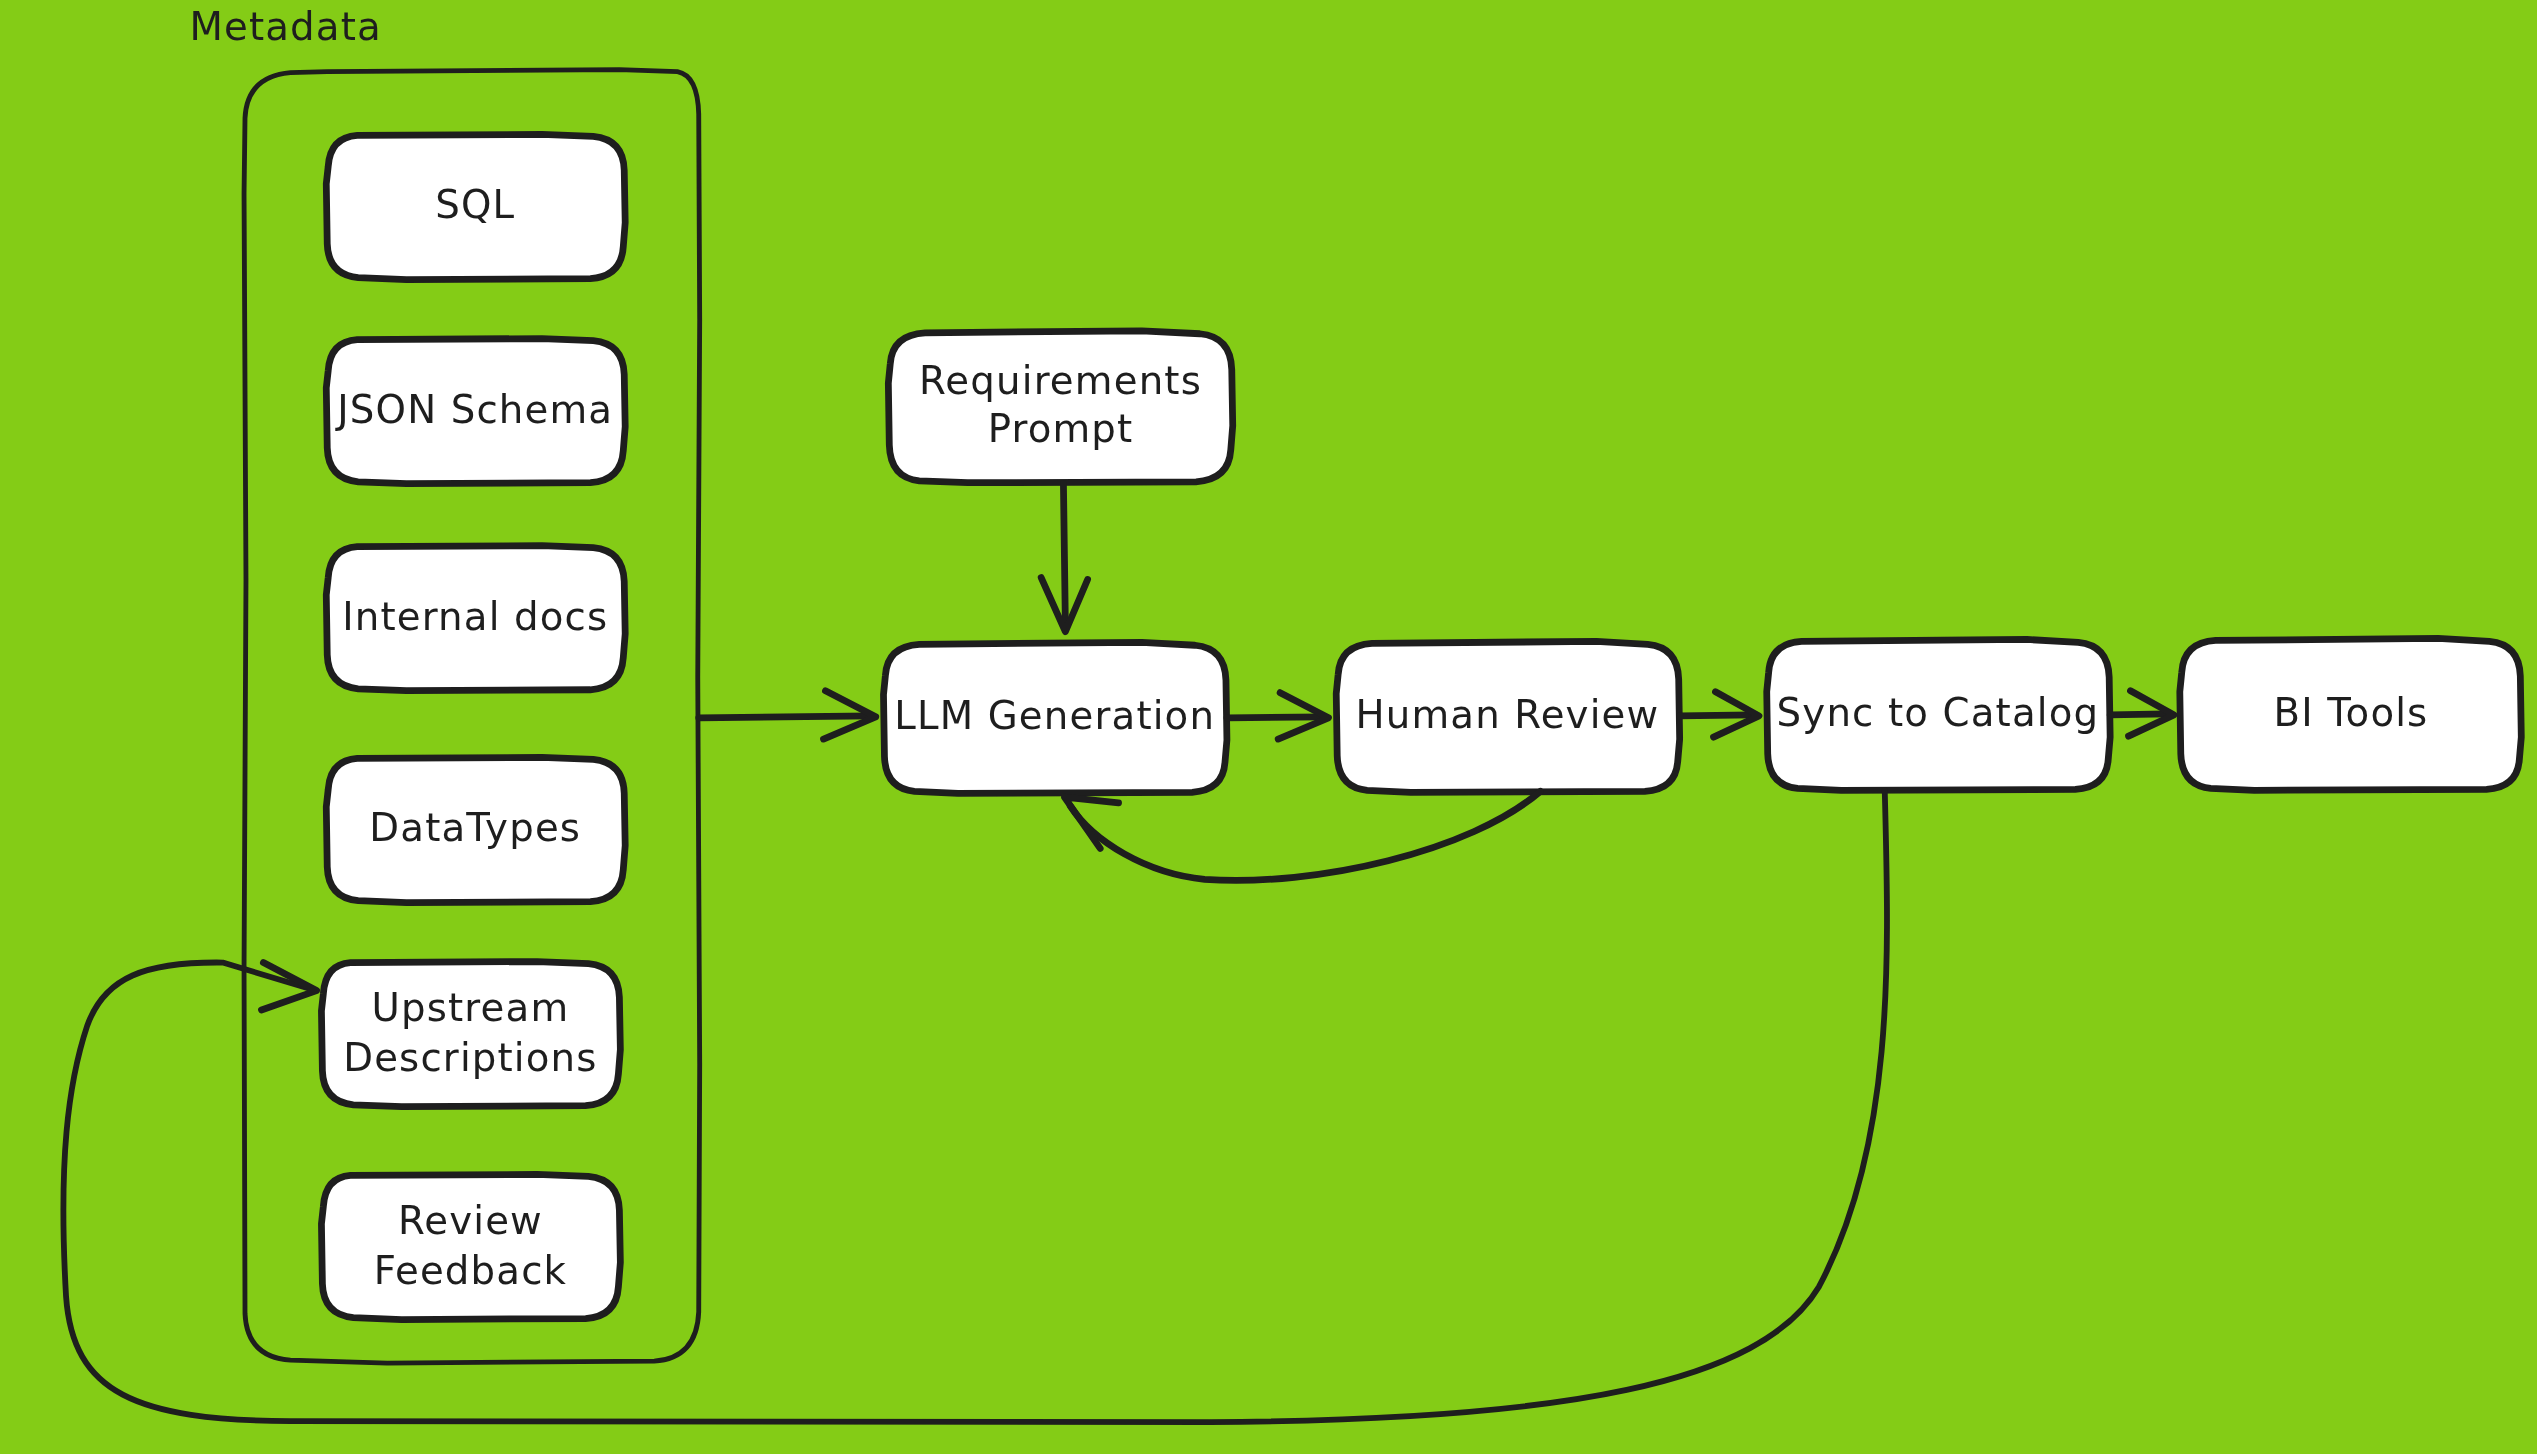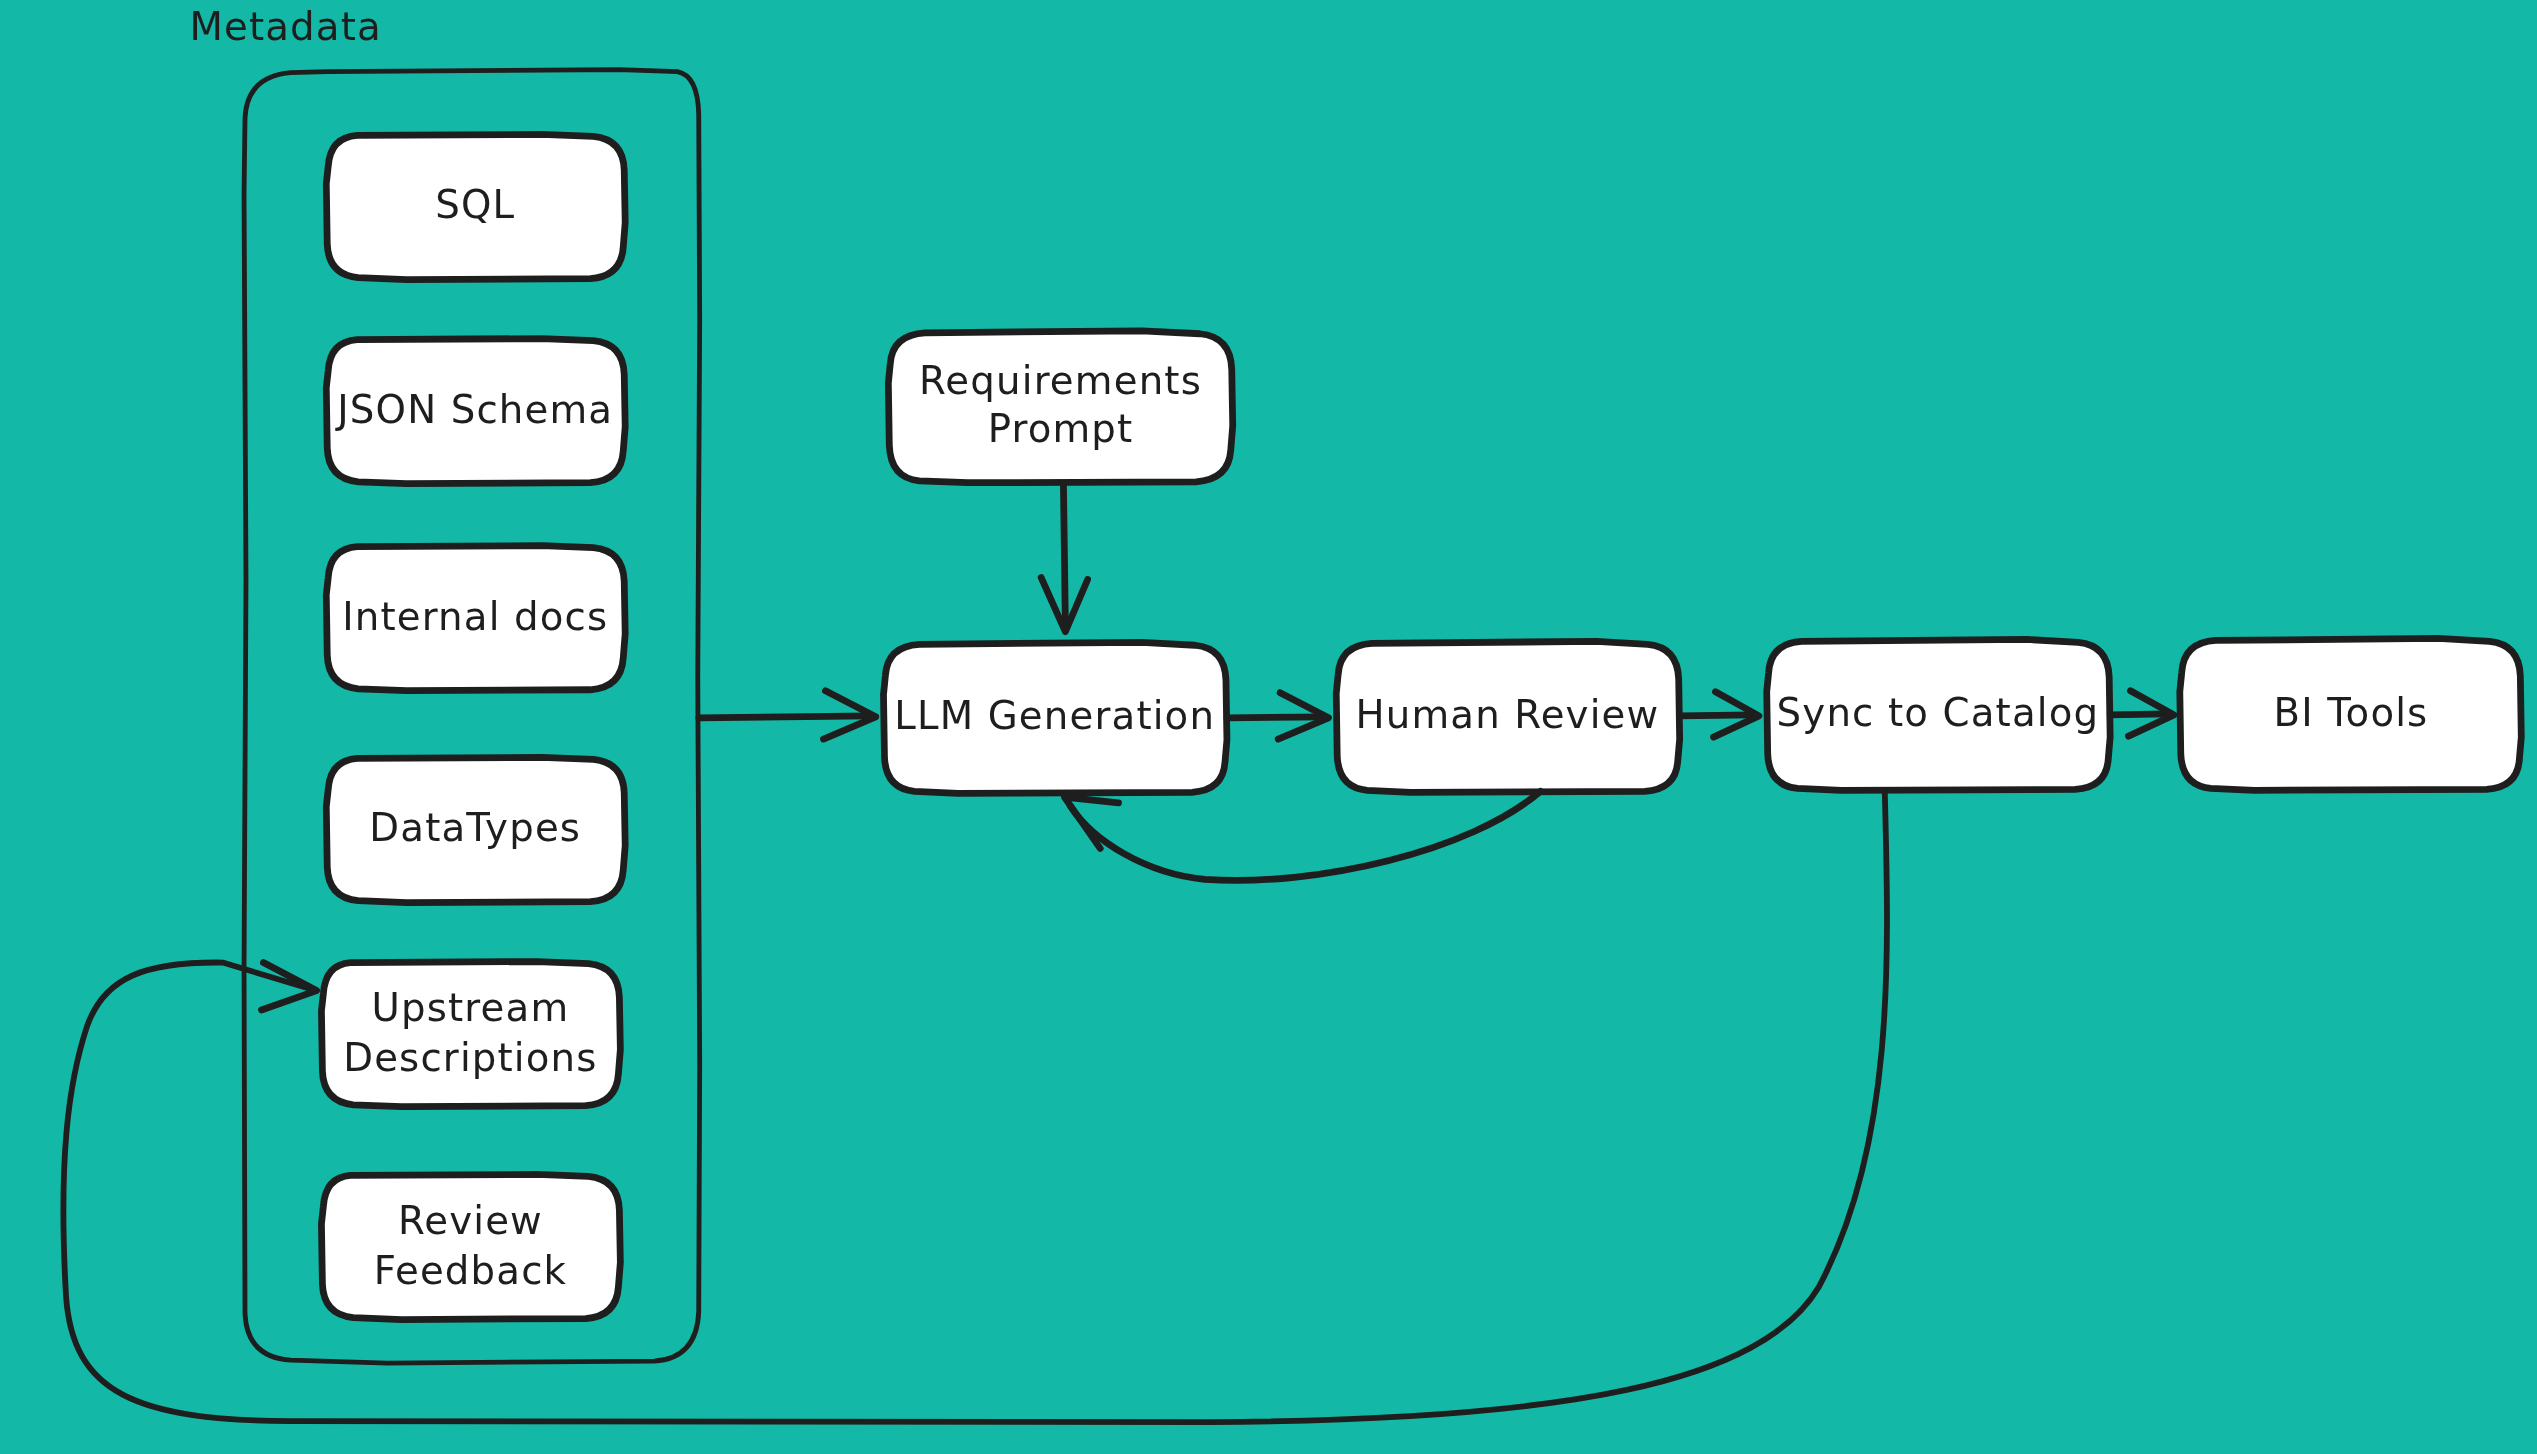--- a/index.html
+++ b/index.html
@@ -11,21 +11,21 @@
   body {
     width: 2538px;
     height: 1454px;
     overflow: hidden;
     font-family: "DejaVu Sans", sans-serif;
   }
   #diagram-root {
     position: relative;
     width: 2538px;
     height: 1454px;
-    background: #14b8a6;
+    background: #84cc16;
   }
   svg#diagram-svg {
     position: absolute;
     top: 0;
     left: 0;
     width: 2538px;
     height: 1454px;
     display: block;
   }
   .node-shape {

